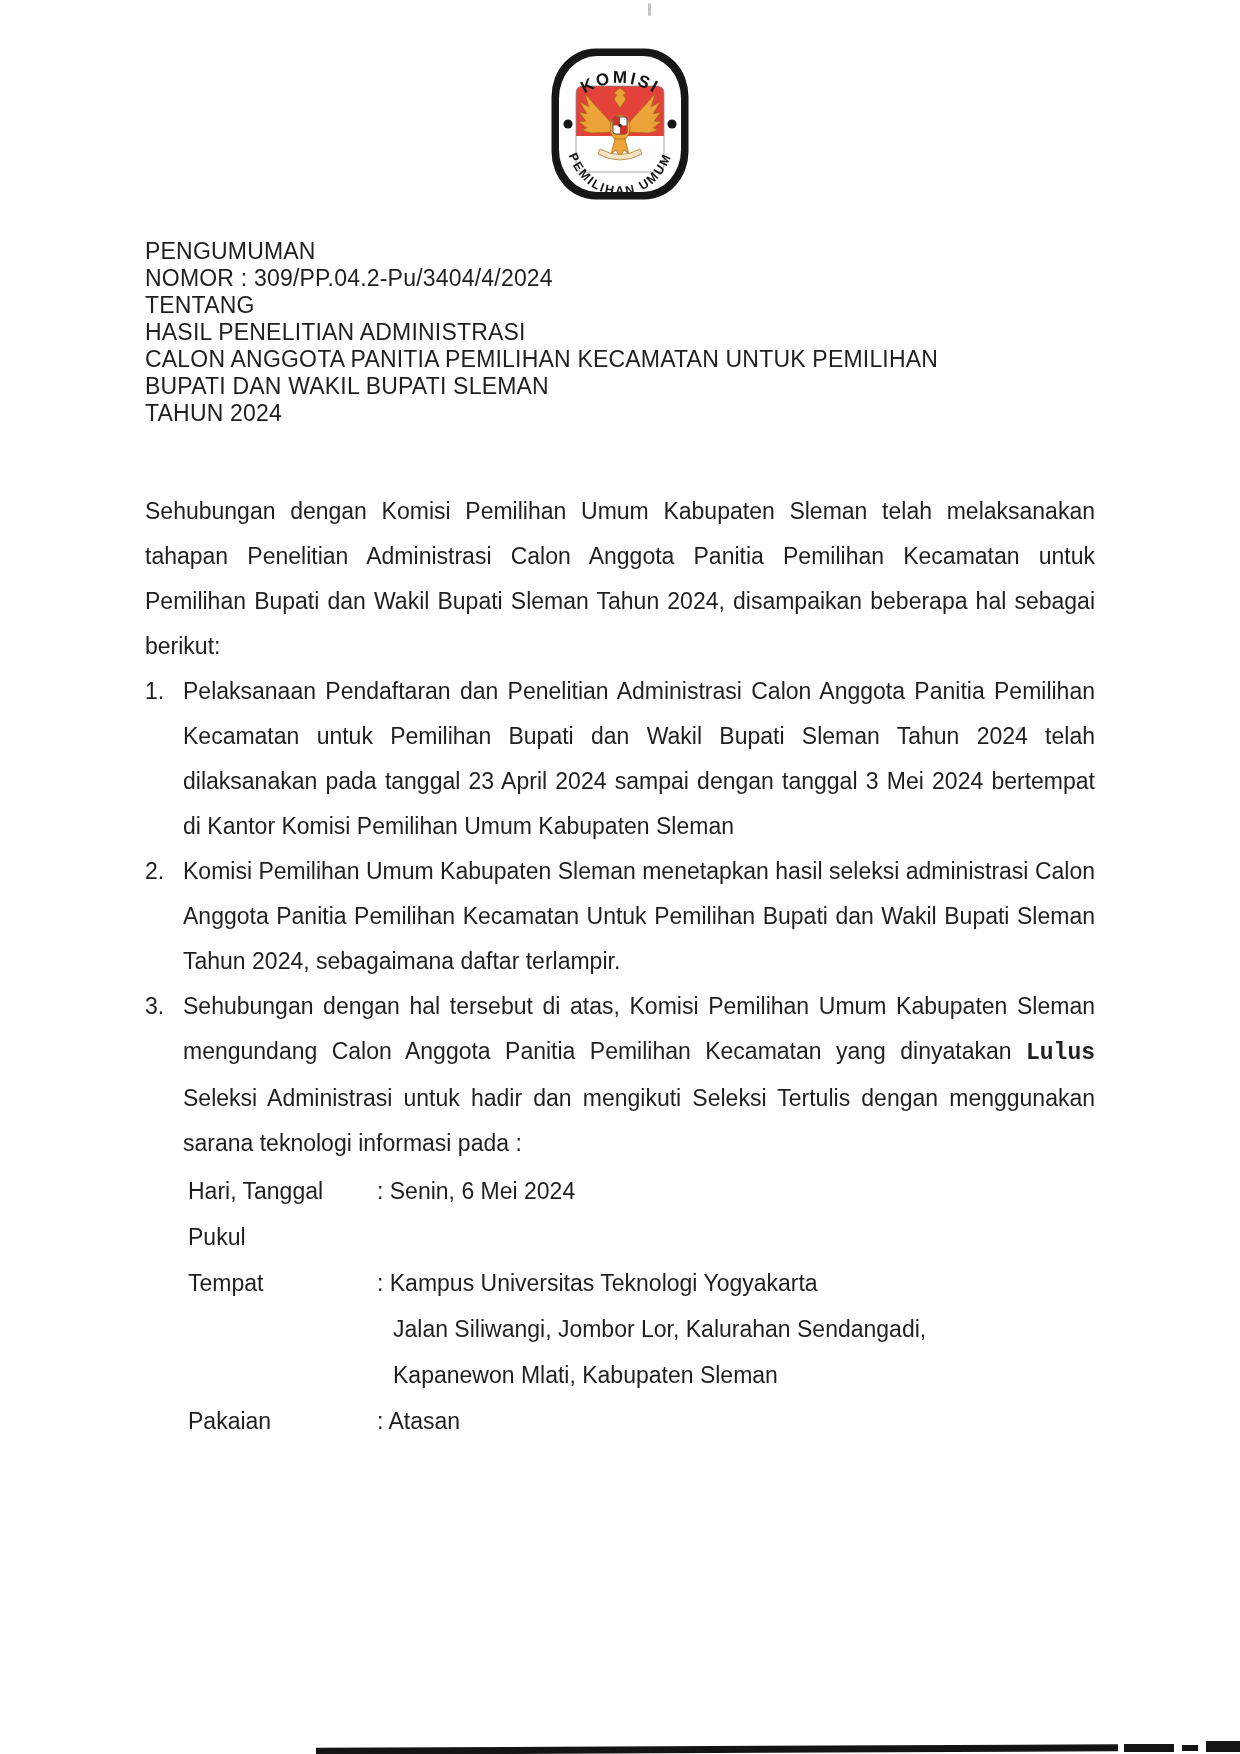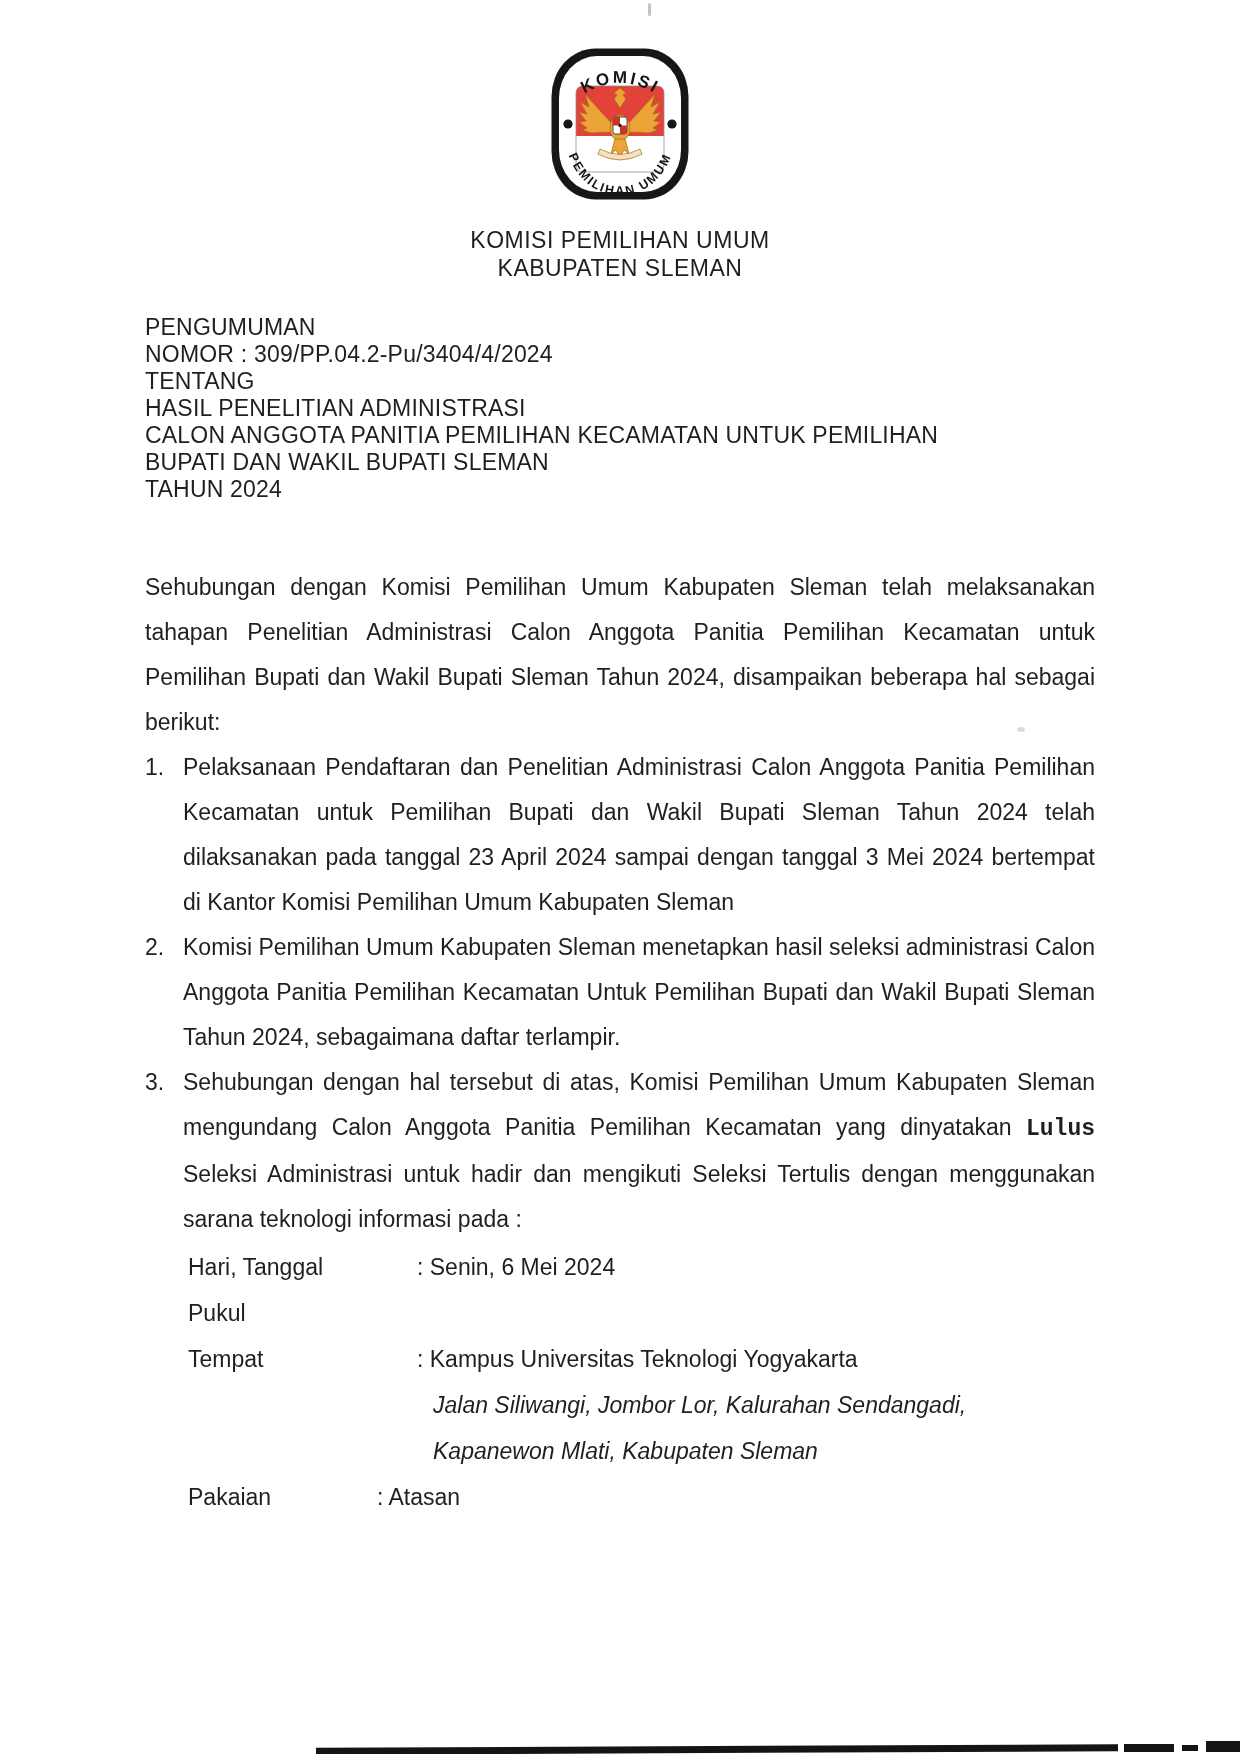--- a/index.html
+++ b/index.html
@@ -28,22 +28,22 @@
   .num-item{display:flex;align-items:flex-start;}
   .num-cell{flex:0 0 38px;font-size:23px;line-height:45px;}
   .item-text{flex:1;font-size:23px;line-height:45px;text-align:justify;}
   .bold{font-weight:bold;font-family:Liberation Mono, monospace;}
   
   .details{margin-left:43px;margin-top:2px;font-size:23px;}
   .detail-row{display:flex;line-height:46px;}
   .dlabel{flex:0 0 189px;}
   .dsub{flex:0 0 146px;}
   .dsub.pad{padding-left:14px;box-sizing:border-box;}
-  .dvalue{flex:1;margin-left:40px;}
-  .dvalue.cont{padding-left:16px;font-style:italic;}
+  .dvalue{flex:1;}
+  .dvalue.cont{padding-left:16px;}
   
   .artifact{position:absolute;background:#141414;}
   .band-1{left:316px;top:1746px;width:802px;height:7px;transform:rotate(-0.25deg);}
   .band-2{left:1124px;top:1744px;width:50px;height:8px;}
   .band-3{left:1182px;top:1745px;width:16px;height:6px;}
   .band-4{left:1206px;top:1741px;width:34px;height:11px;}
   .top-tick{left:648px;top:3px;width:3px;height:13px;background:#c4c4c4;border-radius:2px;}
   .smudge{left:1017px;top:727px;width:8px;height:5px;background:#dcdcdc;border-radius:50%;}
 </style>
 </head>
@@ -91,24 +91,20 @@
         </g>
         <text font-size="17" font-weight="bold" letter-spacing="2.5" fill="#151515" text-anchor="middle">
           <textPath href="#arcTop" startOffset="50%">KOMISI</textPath>
         </text>
         <text font-size="12.5" font-weight="bold" letter-spacing="2" fill="#151515" text-anchor="middle">
           <textPath href="#arcBot" startOffset="50%">PEMILIHAN UMUM</textPath>
         </text>
       </svg>
     </div>
 
-    <div class="org-header">
-      <div>KOMISI PEMILIHAN UMUM</div>
-      <div>KABUPATEN SLEMAN</div>
-    </div>
 
     <div class="doc-title">
       <div>PENGUMUMAN</div>
       <div>NOMOR : 309/PP.04.2-Pu/3404/4/2024</div>
       <div>TENTANG</div>
       <div>HASIL PENELITIAN ADMINISTRASI</div>
       <div>CALON ANGGOTA PANITIA PEMILIHAN KECAMATAN UNTUK PEMILIHAN</div>
       <div>BUPATI DAN WAKIL BUPATI SLEMAN</div>
       <div>TAHUN 2024</div>
     </div>

